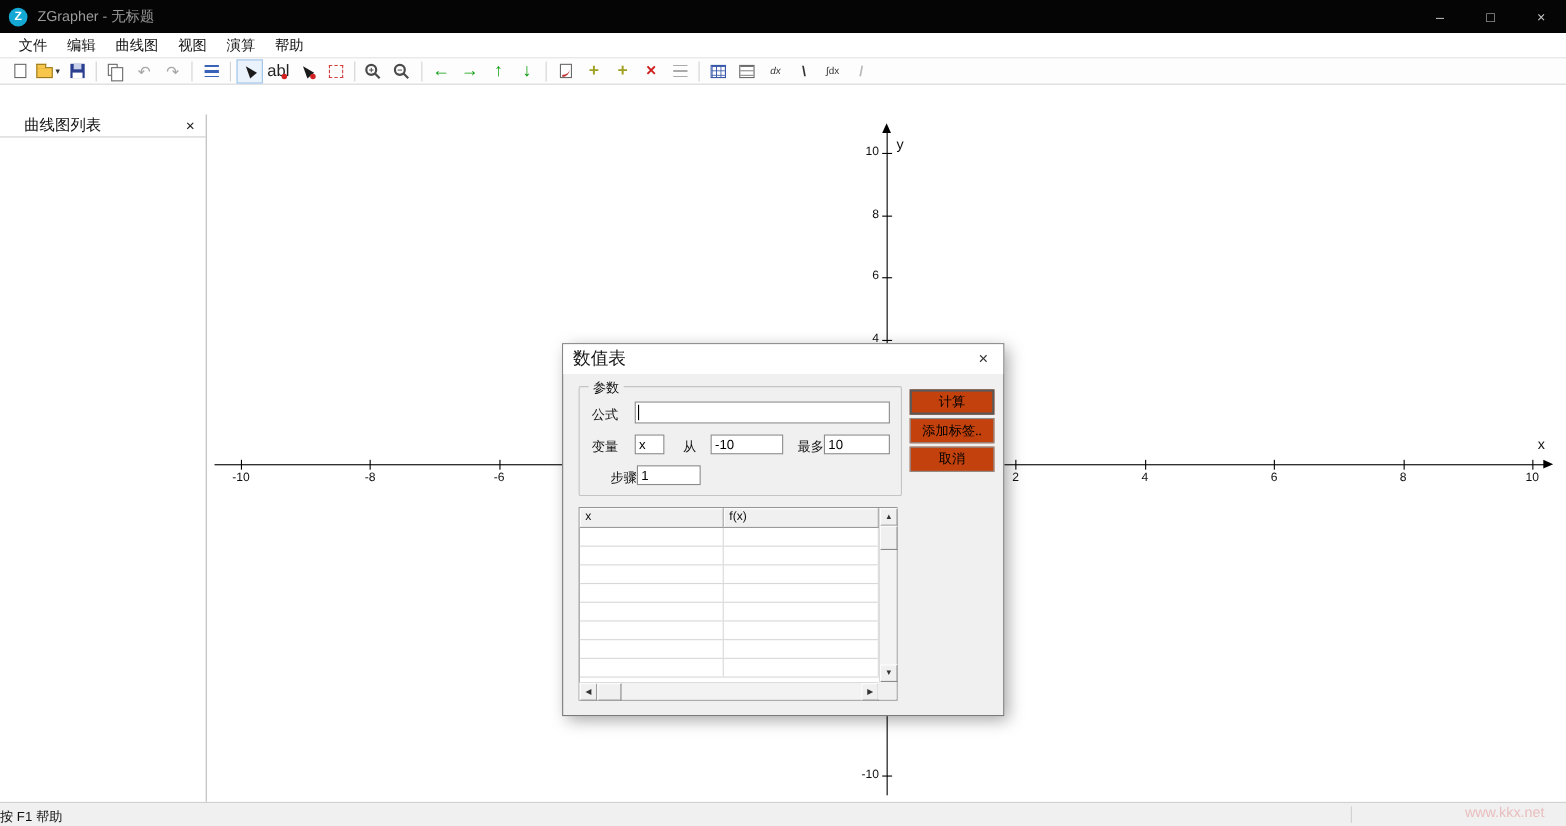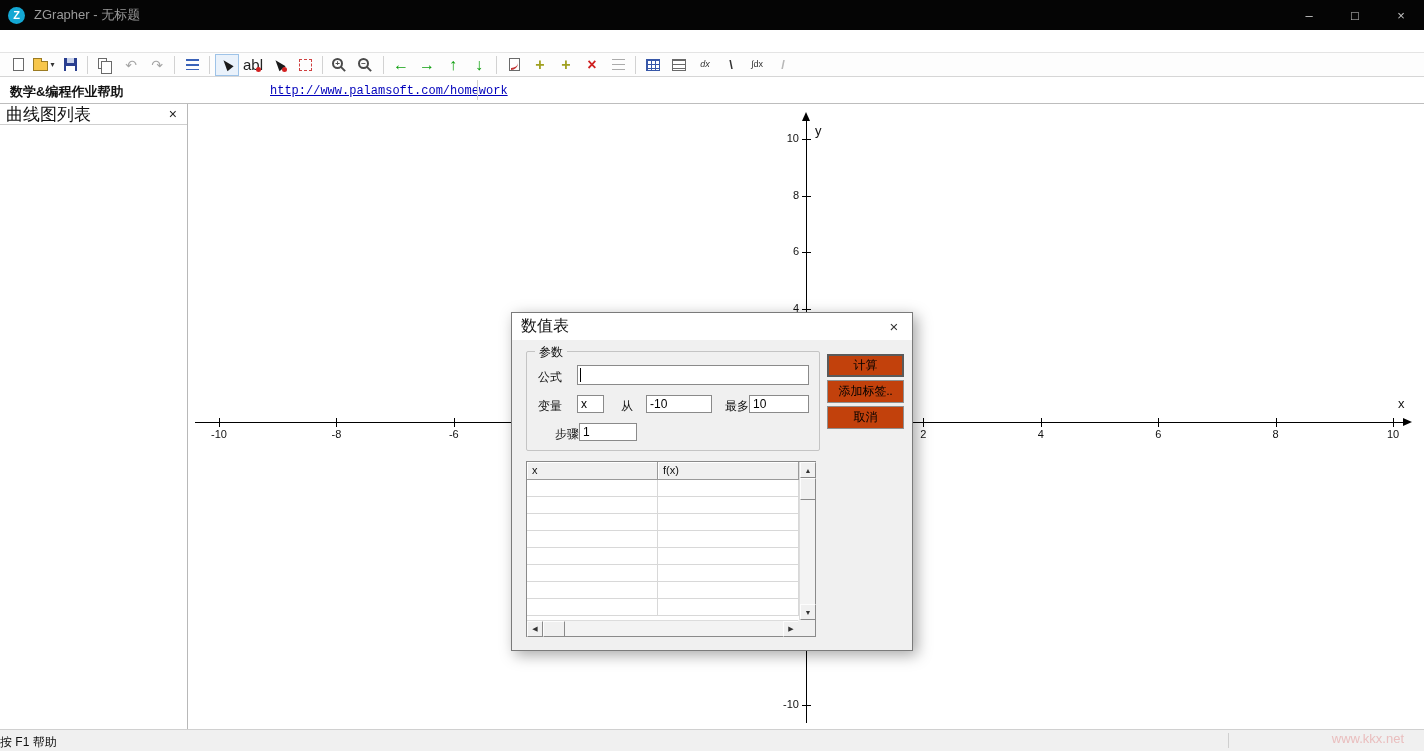--- a/index.html
+++ b/index.html
@@ -49,21 +49,21 @@
   
   .helpbar{position:absolute;top:77px;left:0;width:100%;height:27px;background:#fff;border-bottom:1px solid #bdbdbd}
   .help-text{position:absolute;left:10px;top:6px;font-weight:bold;font-size:13px}
   .help-link{position:absolute;left:270px;top:7px;font-family:"Liberation Mono","DejaVu Sans Mono",monospace;font-size:12px;color:#0000bb;text-decoration:underline}
   .help-sep{position:absolute;left:477px;top:3px;bottom:3px;width:1px;background:#d0d0d0}
 
   
   .content{position:absolute;top:104px;left:0;right:0;bottom:22px;background:#fff}
   .left-panel{position:absolute;left:0;top:0;width:188px;height:100%;border-right:1px solid #b8b8b8;background:#fff}
   .lp-header{height:21px;border-bottom:1px solid #cfcfcf;display:flex;align-items:center}
-  .lp-title{font-size:17px;margin-left:6px}
+  .lp-title{font-size:14px;margin-left:22px}
   .lp-close{margin-left:auto;margin-right:10px;font-size:14px;line-height:1;color:#222}
 
   .graph-area{position:absolute;left:189px;top:0;right:0;bottom:0;background:#fff;overflow:hidden}
   .x-axis{position:absolute;left:6px;top:318px;width:1212px;height:1px;background:#000}
   .y-axis{position:absolute;left:617px;top:16px;width:1px;height:603px;background:#000}
   .x-arrow{position:absolute;left:1214px;top:314px;width:0;height:0;border-left:9px solid #000;border-top:4px solid transparent;border-bottom:4px solid transparent}
   .y-arrow{position:absolute;left:613px;top:8px;width:0;height:0;border-bottom:9px solid #000;border-left:4px solid transparent;border-right:4px solid transparent}
   .x-axis-label{position:absolute;left:1209px;top:292px;font-size:13px}
   .y-axis-label{position:absolute;left:626px;top:19px;font-size:13px}
   .x-tick{position:absolute;top:314px;width:1px;height:9px;background:#000}
@@ -122,20 +122,28 @@
   <div class="titlebar">
     <div class="logo">Z</div>
     <div class="title-text">ZGrapher - 无标题</div>
     <div class="win-controls">
       <div class="win-btn">–</div>
       <div class="win-btn">□</div>
       <div class="win-btn">×</div>
     </div>
   </div>
 
+  <div class="menubar">
+      <div class="menu-item">文件</div>
+      <div class="menu-item">编辑</div>
+      <div class="menu-item">曲线图</div>
+      <div class="menu-item">视图</div>
+      <div class="menu-item">演算</div>
+      <div class="menu-item">帮助</div>
+    </div>
 
   <div class="toolbar">
       <div class="tb-btn">
         <span class="i-page"></span>
       </div>
       <div class="tb-btn">
         <span class="i-folder"></span>
         <span class="tb-dd">▾</span>
       </div>
       <div class="tb-btn">
@@ -224,25 +232,20 @@
         <span class="i-glyph" style="color: rgb(51, 51, 51); font-size: 13px; font-weight: bold;">\</span>
       </div>
       <div class="tb-btn">
         <span class="i-glyph" style="color: rgb(51, 51, 51); font-size: 9px;">∫dx</span>
       </div>
       <div class="tb-btn">
         <span class="i-glyph" style="color: rgb(184, 184, 184); font-size: 13px; font-weight: bold;">/</span>
       </div>
     </div>
 
-  <div class="helpbar">
-    <div class="help-text">数学&amp;编程作业帮助</div>
-    <a class="help-link" href="#">http://www.palamsoft.com/homework</a>
-    <div class="help-sep"></div>
-  </div>
 
   <div class="content">
 
     <div class="left-panel">
       <div class="lp-header">
         <div class="lp-title">曲线图列表</div>
         <div class="lp-close">×</div>
       </div>
     </div>
 

